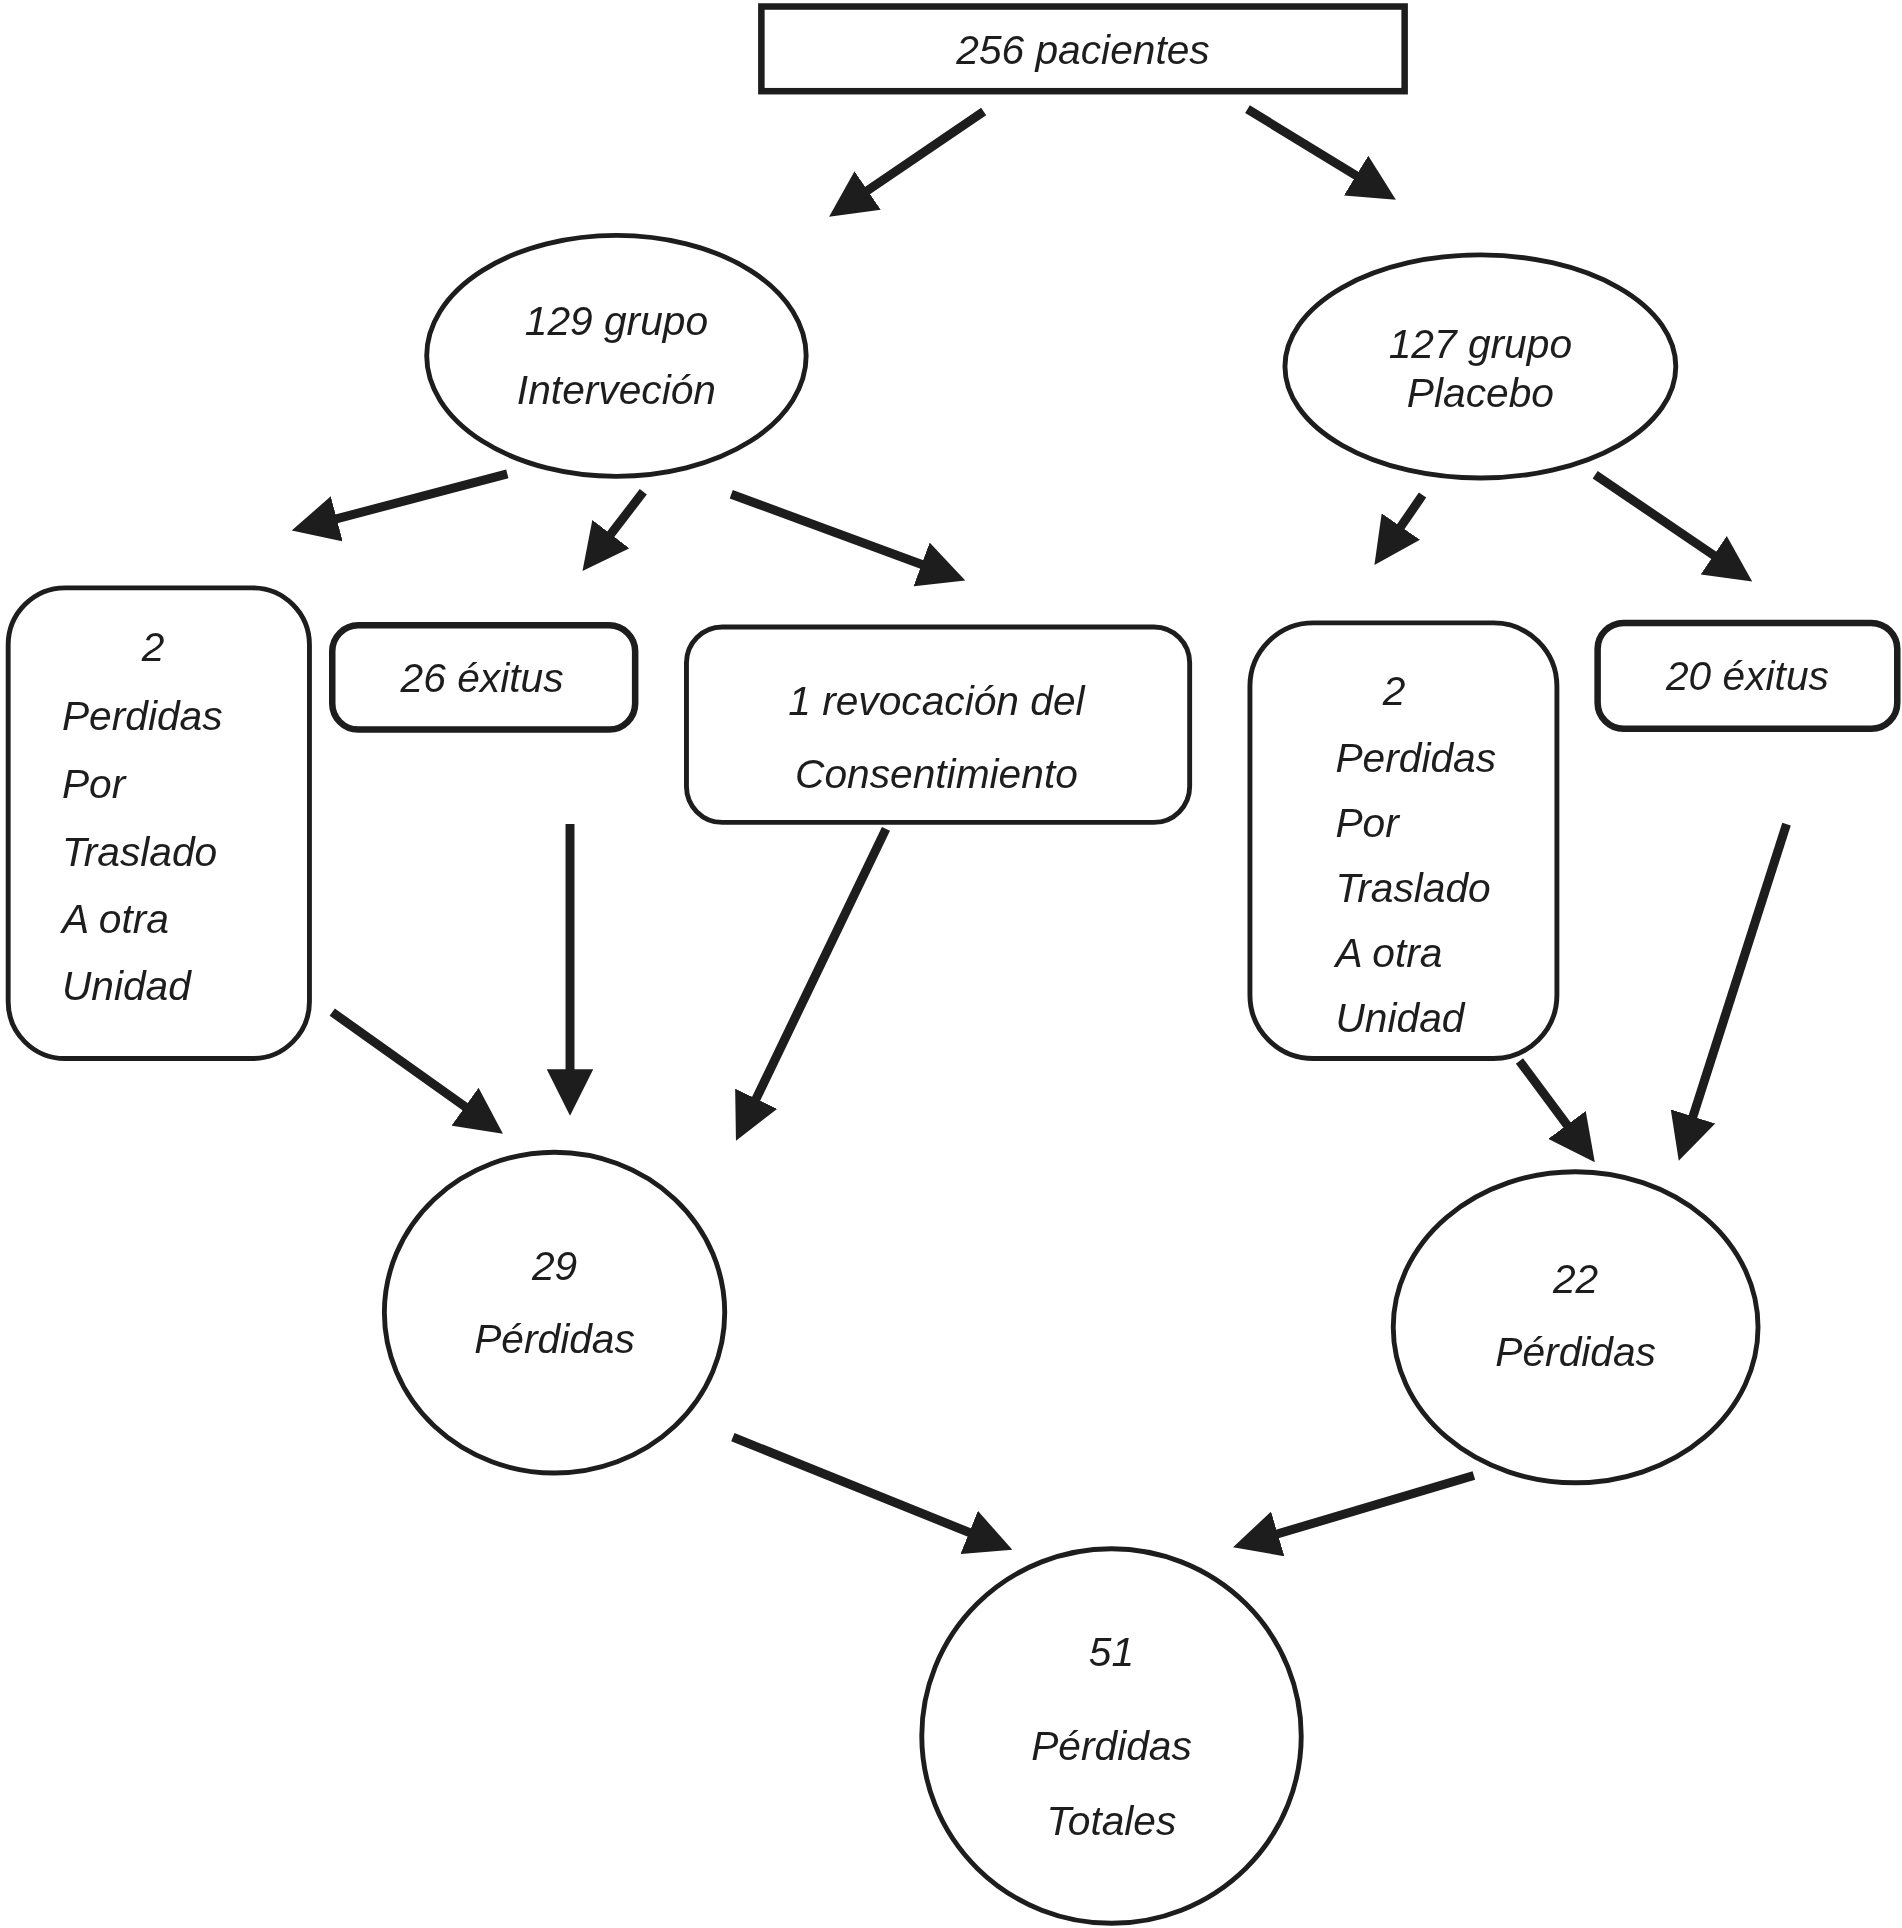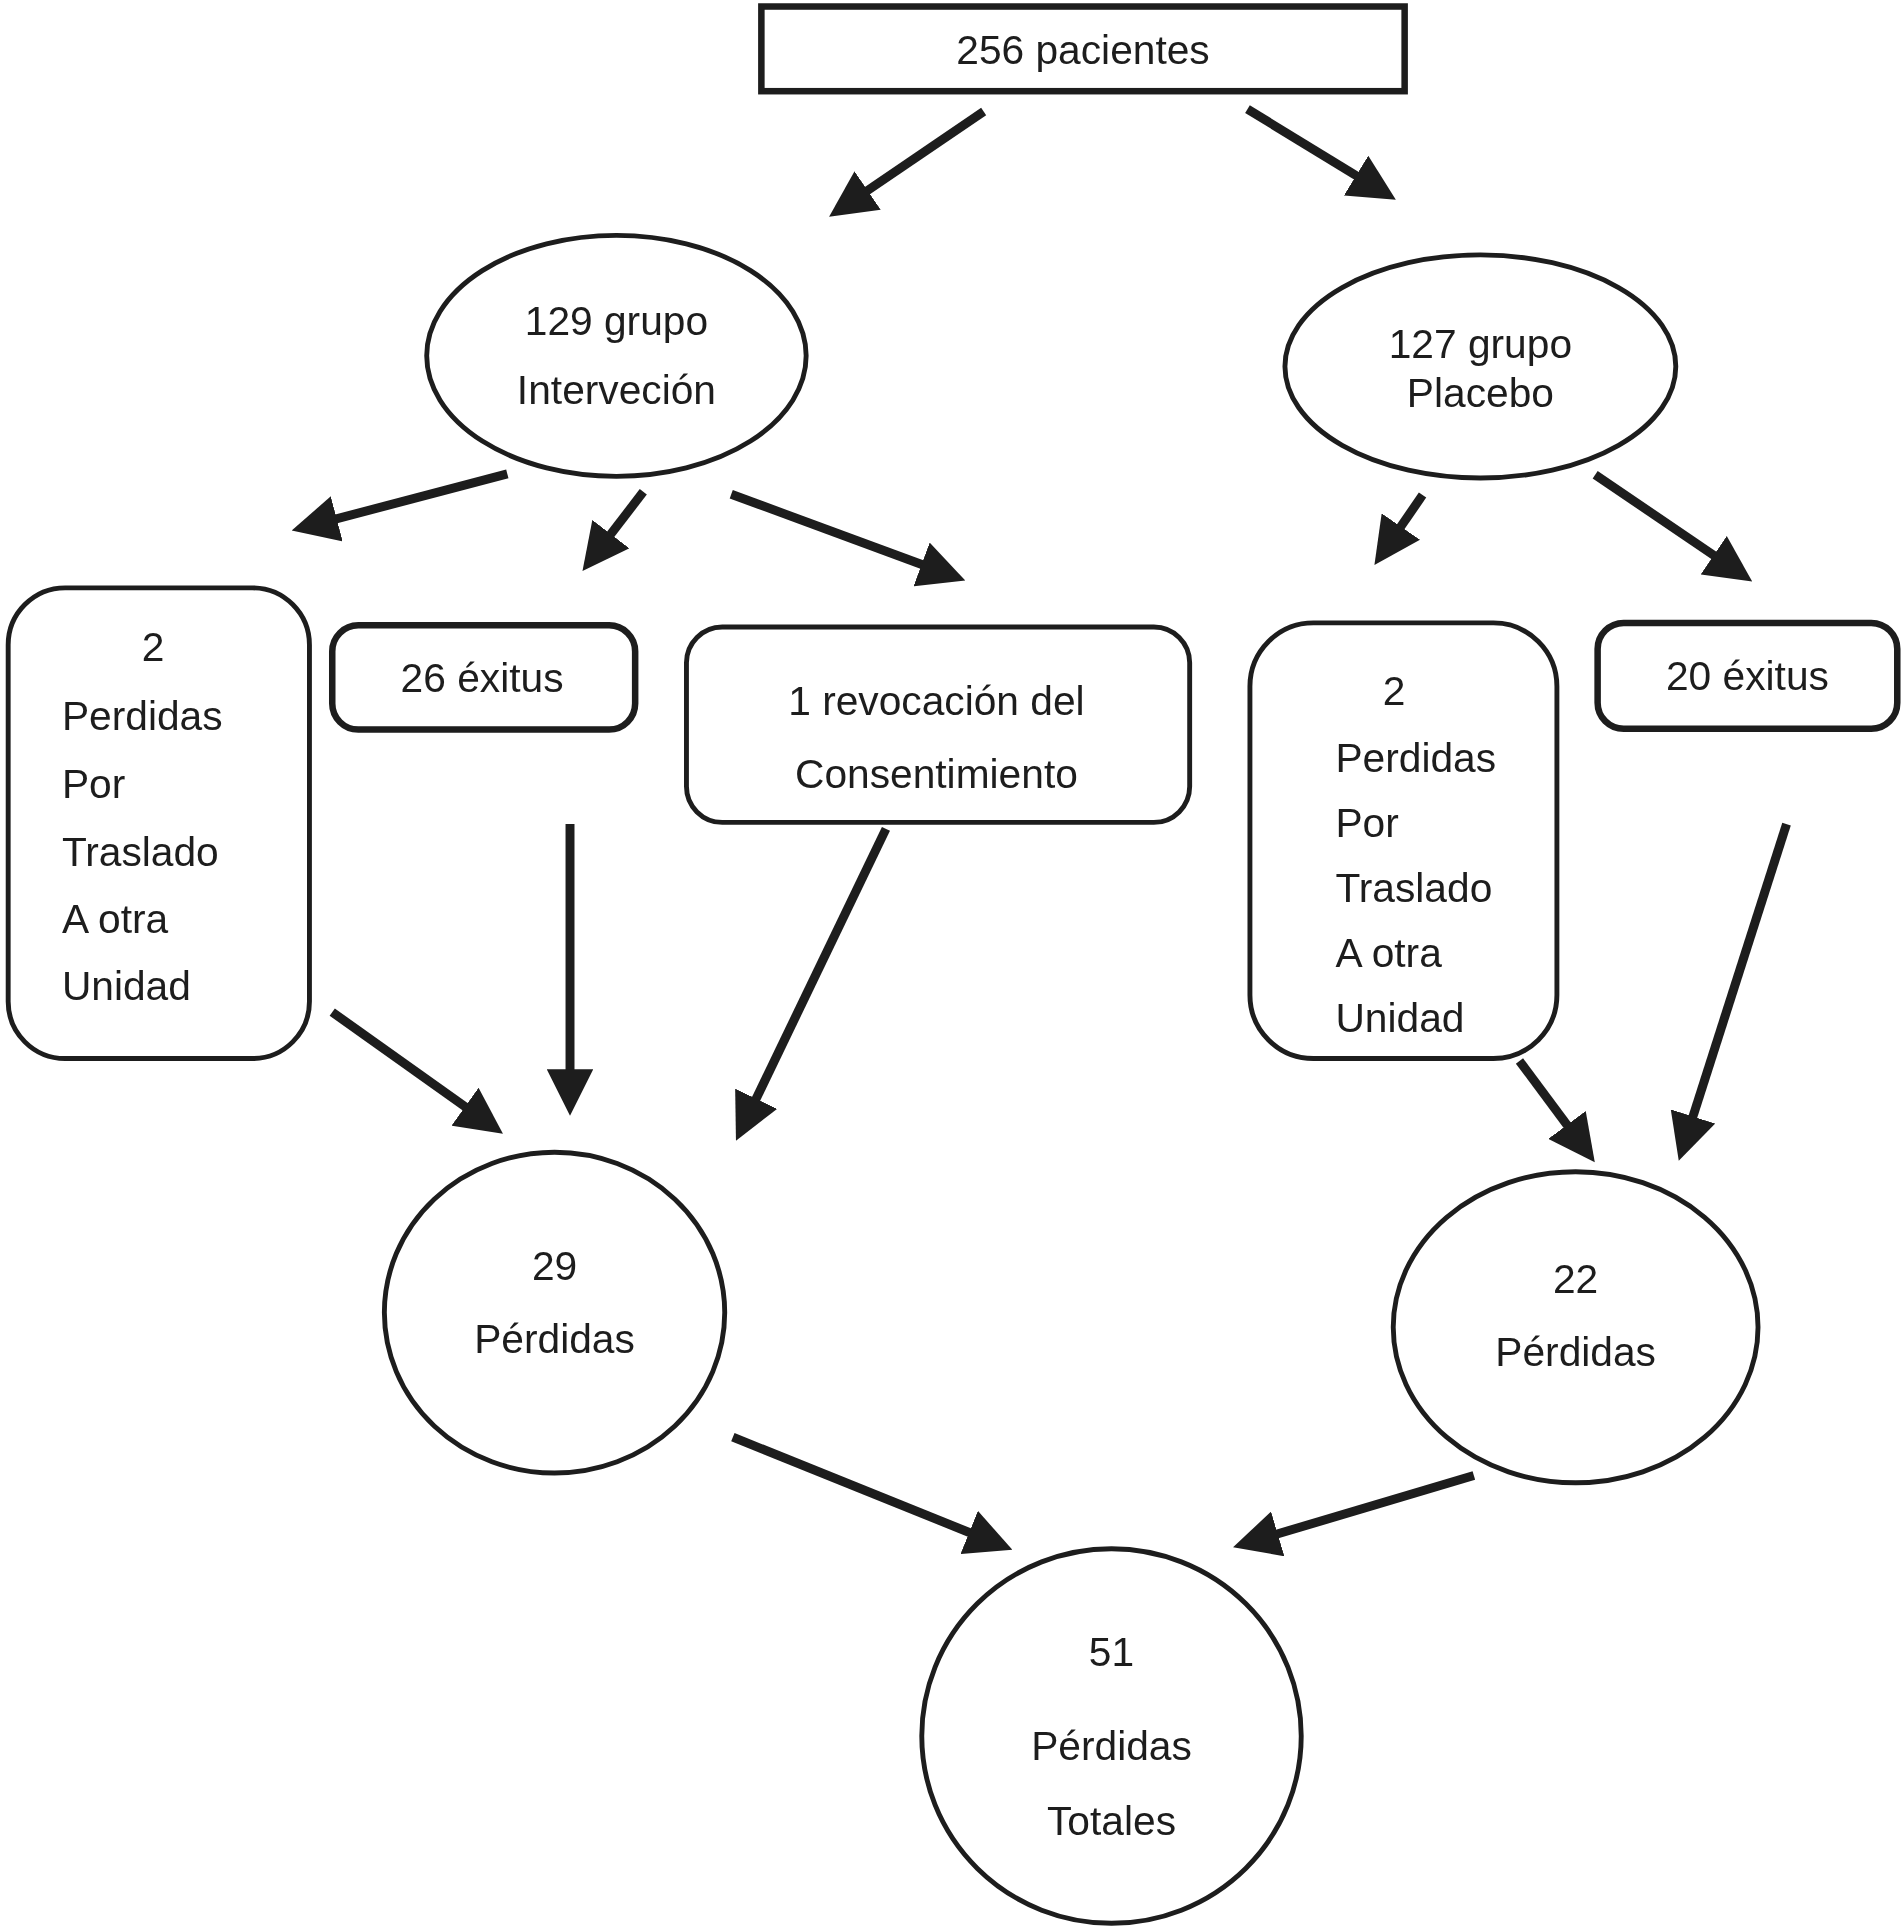--- a/index.html
+++ b/index.html
@@ -1,16 +1,16 @@
 <!DOCTYPE html>
 <html style="font-size:13px"><head>
 <meta charset="utf-8">
 <style>
   html,body{margin:0;padding:0;background:#ffffff;}
-  .stage{width:1903px;height:1929px;position:relative;background:#ffffff;}
+  .stage{width:1903px;height:1929px;position:relative;background:#ffffff;font-style:italic;}
   svg{display:block;}
   .node-shape{fill:#ffffff;stroke:#1d1d1d;stroke-width:6;}
   .node-shape.thick{stroke-width:8;}
   .edge{stroke:#1d1d1d;stroke-width:11;fill:none;}
   text{font-family:"Liberation Sans","DejaVu Sans",sans-serif;font-size:50px;fill:#1d1d1d;}
   .ctr{text-anchor:middle;}
   .lft{text-anchor:start;}
 </style>
 </head>
 <body>

